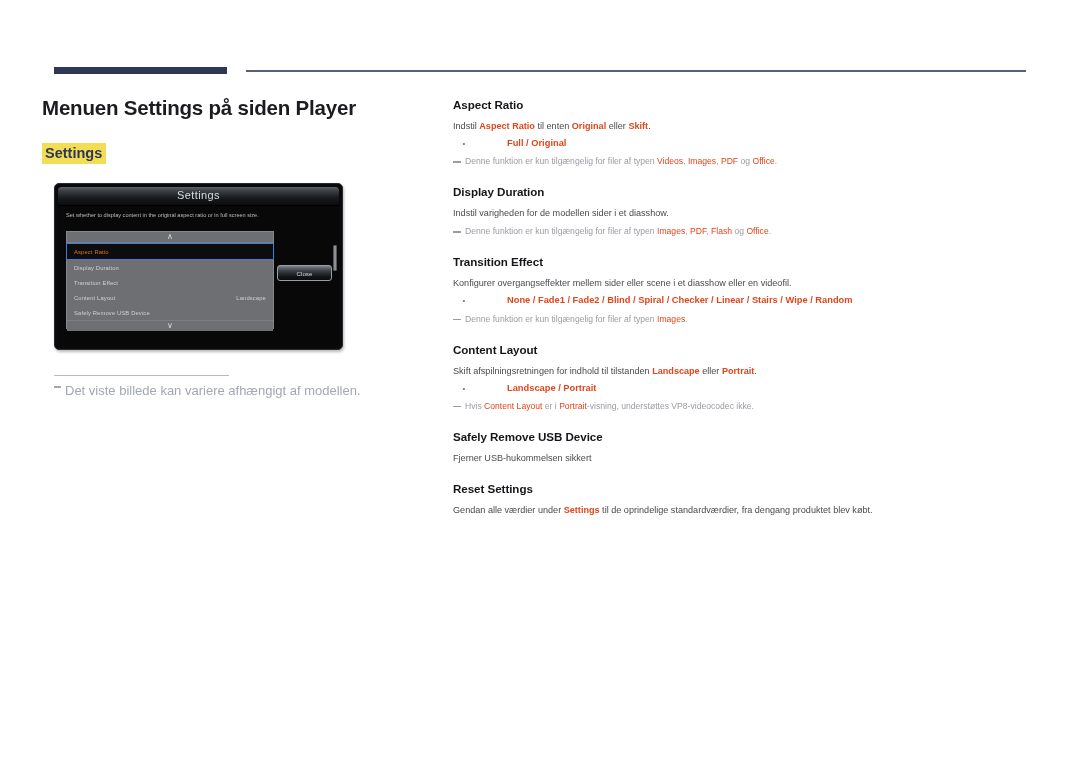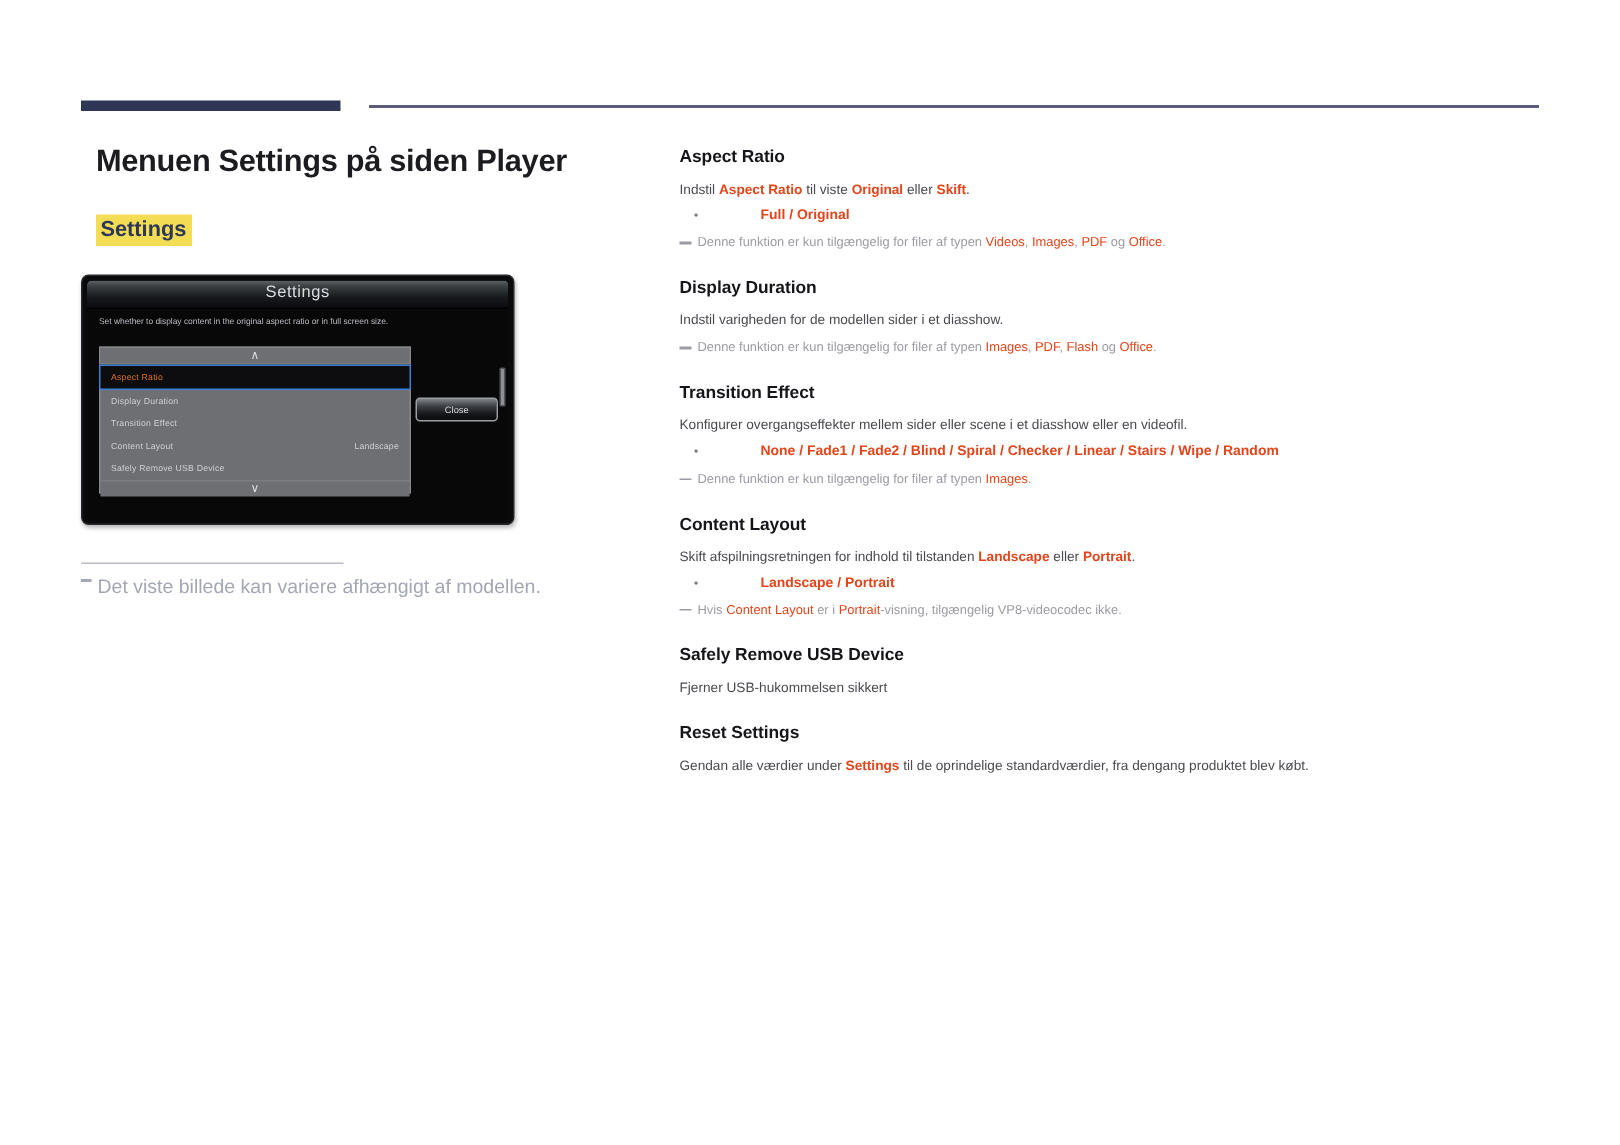--- a/index.html
+++ b/index.html
@@ -16,21 +16,21 @@
   .rule-thick {
     position: absolute; left: 54px; top: 67px;
     width: 173px; height: 7px; background: #2e3755;
   }
   .rule-thin {
     position: absolute; left: 246px; top: 70px;
     width: 780px; height: 2px; background: #595d7a;
   }
 
   
-  .left-col { position: absolute; left: 64px; top: 96px; width: 370px; }
+  .left-col { position: absolute; left: 42px; top: 96px; width: 370px; }
 
   .page-title {
     font-size: 20.5px; font-weight: bold; color: #1c1c20;
     letter-spacing: -0.2px; margin: 0; line-height: 1.2;
   }
 
   .hl-heading {
     display: inline-block;
     margin-top: 22px;
     font-size: 14.5px; font-weight: bold; color: #2e3755;
@@ -211,21 +211,21 @@
 
   <div class="cap-rule"></div>
   <div class="caption">
     <span class="dashmark"></span>
     <span>Det viste billede kan variere afhængigt af modellen.</span>
   </div>
 
   <div class="right-col" id="right-col">
       <div class="sec">
         <div class="sec-h">Aspect Ratio</div>
-        <p class="body-line"><span>Indstil </span><span class="em">Aspect Ratio</span><span> til viste </span><span class="em">Original</span><span> eller </span><span class="em">Skift</span><span>.</span></p>
+        <p class="body-line"><span>Indstil </span><span class="em">Aspect Ratio</span><span> til enten </span><span class="em">Original</span><span> eller </span><span class="em">Skift</span><span>.</span></p>
         <div class="bullet">
           <span class="dot">•</span>
           <span class="btxt">Full / Original</span>
         </div>
         <div class="note">
           <span class="dashmark"></span>
           <span><span>Denne funktion er kun tilgængelig for filer af typen </span><span class="em">Videos</span><span>, </span><span class="em">Images</span><span>, </span><span class="em">PDF</span><span> og </span><span class="em">Office</span><span>.</span></span>
         </div>
       </div>
       <div class="sec">
@@ -250,21 +250,21 @@
       </div>
       <div class="sec">
         <div class="sec-h">Content Layout</div>
         <p class="body-line"><span>Skift afspilningsretningen for indhold til tilstanden </span><span class="em">Landscape</span><span> eller </span><span class="em">Portrait</span><span>.</span></p>
         <div class="bullet">
           <span class="dot">•</span>
           <span class="btxt">Landscape / Portrait</span>
         </div>
         <div class="note">
           <span class="dashmark"></span>
-          <span><span>Hvis </span><span class="em">Content Layout</span><span> er i </span><span class="em">Portrait</span><span>-visning, tilgængelig VP8-videocodec ikke.</span></span>
+          <span><span>Hvis </span><span class="em">Content Layout</span><span> er i </span><span class="em">Portrait</span><span>-visning, understøttes VP8-videocodec ikke.</span></span>
         </div>
       </div>
       <div class="sec">
         <div class="sec-h">Safely Remove USB Device</div>
         <p class="body-line"><span>Fjerner USB-hukommelsen sikkert</span></p>
       </div>
       <div class="sec">
         <div class="sec-h">Reset Settings</div>
         <p class="body-line"><span>Gendan alle værdier under </span><span class="em">Settings</span><span> til de oprindelige standardværdier, fra dengang produktet blev købt.</span></p>
       </div>

